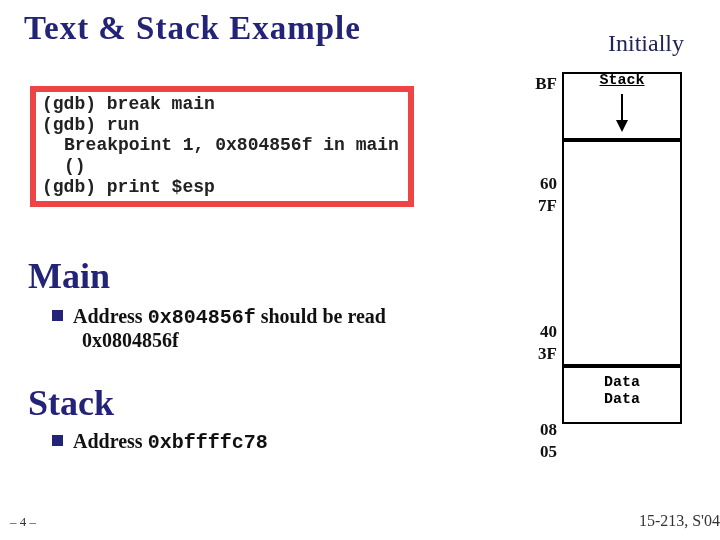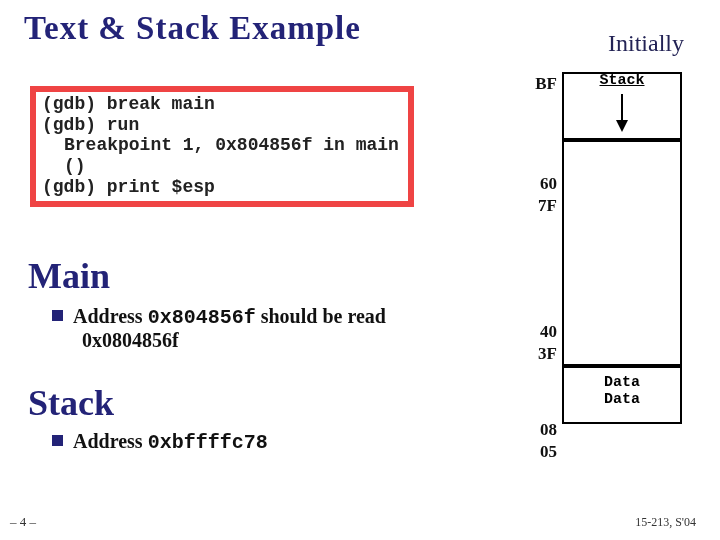--- a/index.html
+++ b/index.html
@@ -26,21 +26,21 @@
   .stack-seg { height: 68px; position: relative; }
   .gap-seg   { height: 170px; border-top: 0; border-bottom: 0; }
   .gap-top   { height: 28px; border-bottom: 0; }
   .gap-bot   { height: 28px; border-top: 0; }
   .dt-seg    { height: 58px; position: relative; }
   .seg-label { font-family: "Courier New", monospace; font-weight: bold; font-size: 15px; text-align: center; }
   .stack-lbl { position: absolute; left: 0; right: 0; top: -2px; text-decoration: underline; }
   .dt-lbl    { position: absolute; left: 0; right: 0; top: 6px; line-height: 1.15; }
   .arrow { position: absolute; left: 50%; top: 18px; transform: translateX(-50%); }
   .pagenum { position: absolute; left: 10px; bottom: 10px; font-family: Georgia, serif; font-size: 13px; color: #333; }
-  .footer  { position: absolute; right: 24px; bottom: 10px; font-family: Georgia, serif; font-size: 12px; color: #333; }
+  .footer  { position: absolute; right: 0; bottom: 10px; font-family: Georgia, serif; font-size: 16px; color: #333; }
 </style>
 </head>
 <body>
 
 <div class="slide">
 
   <div class="title">Text &amp; Stack Example</div>
 
   <div class="initially">Initially</div>
 

